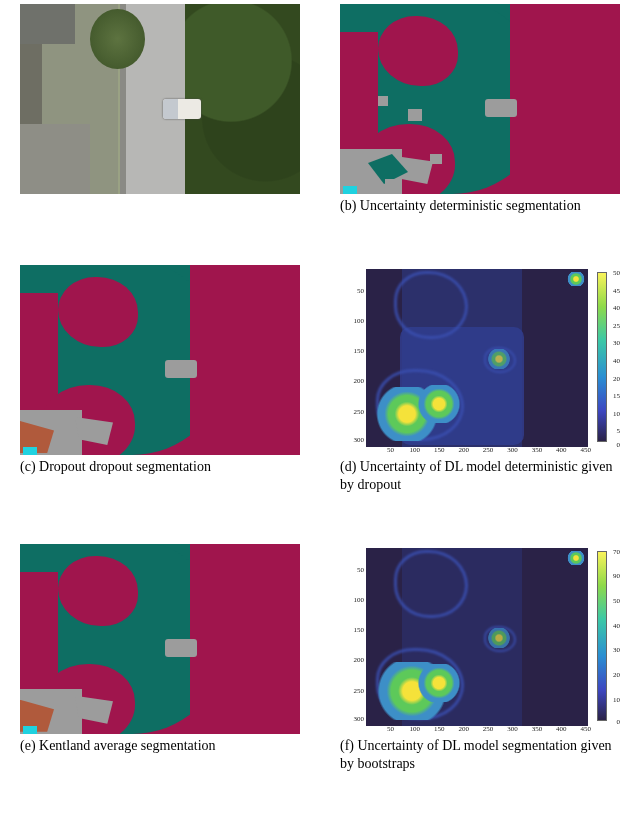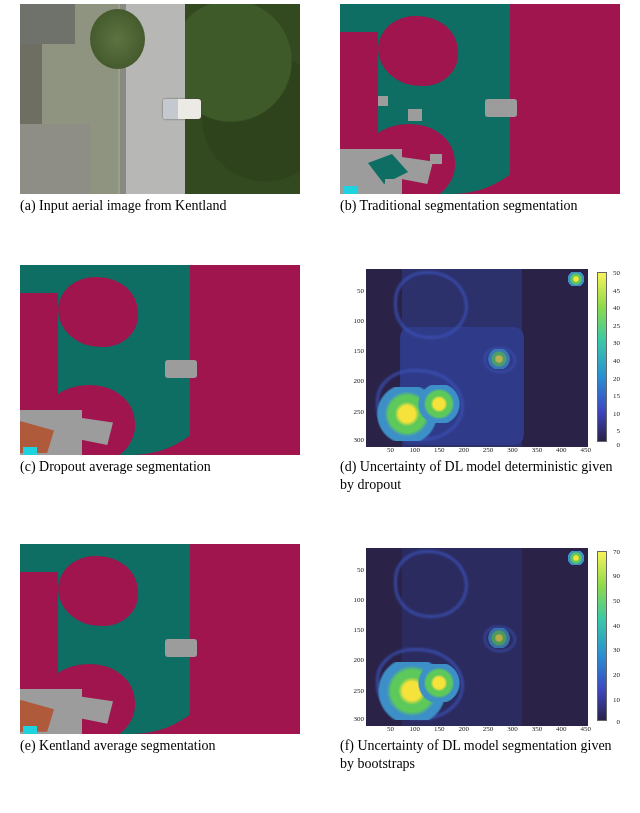--- a/index.html
+++ b/index.html
@@ -138,57 +138,56 @@
   <div class="cell">
     <div class="panel photo-a">
       <div class="road"></div>
       <div class="curb"></div>
       <div class="tree-r"></div>
       <div class="bush1"></div>
       <div class="roof1"></div>
       <div class="roof2"></div>
       <div class="truck"></div>
     </div>
-    <div class="caption-single">(a) Input aerial image from Kentland</div>
   </div>
 
   <div class="cell">
     <div class="panel seg seg-b">
       <div class="teal-top"></div>
       <div class="teal-big"></div>
       <div class="mar-tr"></div>
       <div class="mar-blob1"></div>
       <div class="mar-blob2"></div>
       <div class="gray-cluster"></div>
       <div class="gray-bits"></div>
       <div class="gray-car"></div>
       <div class="teal-frag"></div>
       <div class="speck sp1"></div>
         <div class="speck sp2"></div>
         <div class="speck sp3"></div>
         <div class="speck sp4"></div>
       <div class="cyan-dot"></div>
     </div>
-    <div class="caption">(b) Traditional segmentation segmentation</div>
+    <div class="caption">(b) Uncertainty deterministic segmentation</div>
   </div>
 
   <div class="cell">
     <div class="panel seg">
       <div class="teal-top"></div>
       <div class="teal-big"></div>
       <div class="mar-tr"></div>
       <div class="mar-blob1"></div>
       <div class="mar-blob2"></div>
       <div class="gray-cluster"></div>
       <div class="gray-bits"></div>
       <div class="gray-car"></div>
       <div class="brown"></div>
       <div class="cyan-dot"></div>
     </div>
-    <div class="caption-single">(c) Dropout average segmentation</div>
+    <div class="caption-single">(c) Dropout dropout segmentation</div>
   </div>
 
   <div class="cell">
     <div class="heat-wrap">
       <div class="heat heat-d">
         <div class="mid"></div>
         <div class="tealband"></div>
         <div class="edge-glow e1"></div>
         <div class="edge-glow e2"></div>
         <div class="edge-glow e3"></div>

